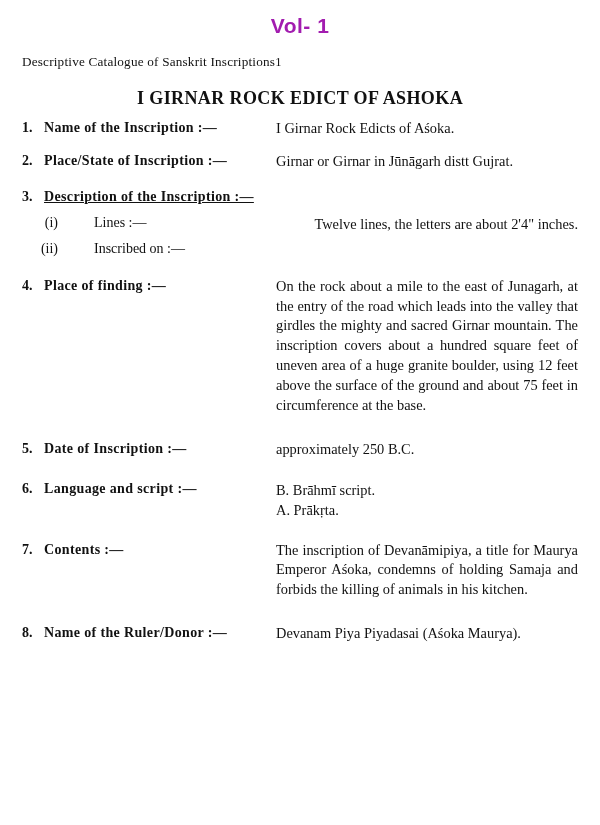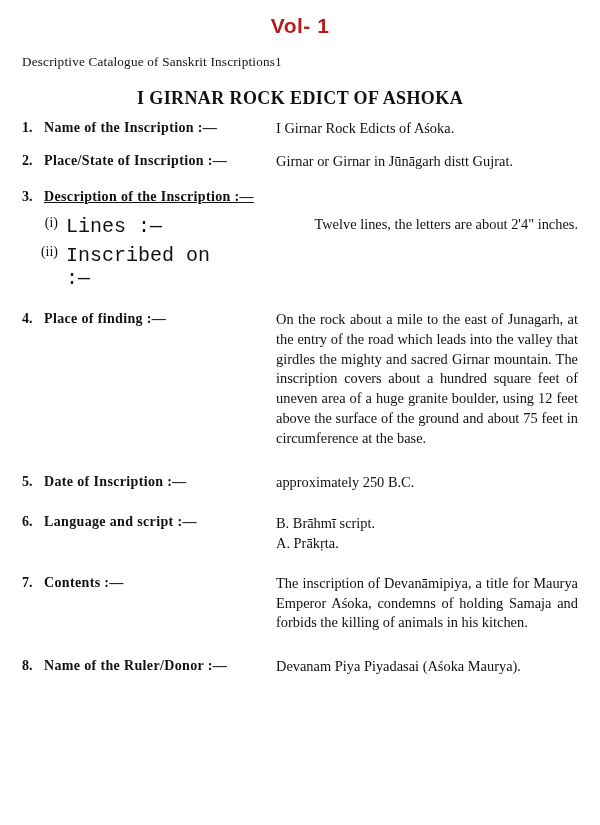--- a/index.html
+++ b/index.html
@@ -16,21 +16,21 @@
   }
   .page {
     position: relative;
     width: 600px;
     height: 825px;
     box-sizing: border-box;
     padding: 0 22px;
   }
   .vol-title {
     text-align: center;
-    color: #b91c1c;
+    color: #a21caf;
     font-family: "Liberation Sans", sans-serif;
     font-weight: bold;
     font-size: 21px;
     letter-spacing: 0.5px;
     padding-top: 14px;
     padding-bottom: 4px;
   }
   .running-head {
     display: flex;
     align-items: baseline;
@@ -105,22 +105,23 @@
     width: 36px;
     flex: 0 0 36px;
     text-align: right;
     padding-right: 8px;
     font-size: 14px;
     font-family: "Liberation Serif", serif;
   }
   .sub-entry .sub-label {
     width: 152px;
     flex: 0 0 152px;
-    font-size: 20px;
-    font-family: Liberation Mono, monospace;
+    font-size: 14px;
+    font-family: Liberation Serif, serif;
+    margin-left: 28px;
   }
   .sub-entry .sub-value {
     flex: 1 1 auto;
     font-size: 14.4px;
     line-height: 1.38;
     font-family: "Liberation Serif", serif;
     text-align: right;
   }
   .value-lines div {
     font-size: 14.4px;

